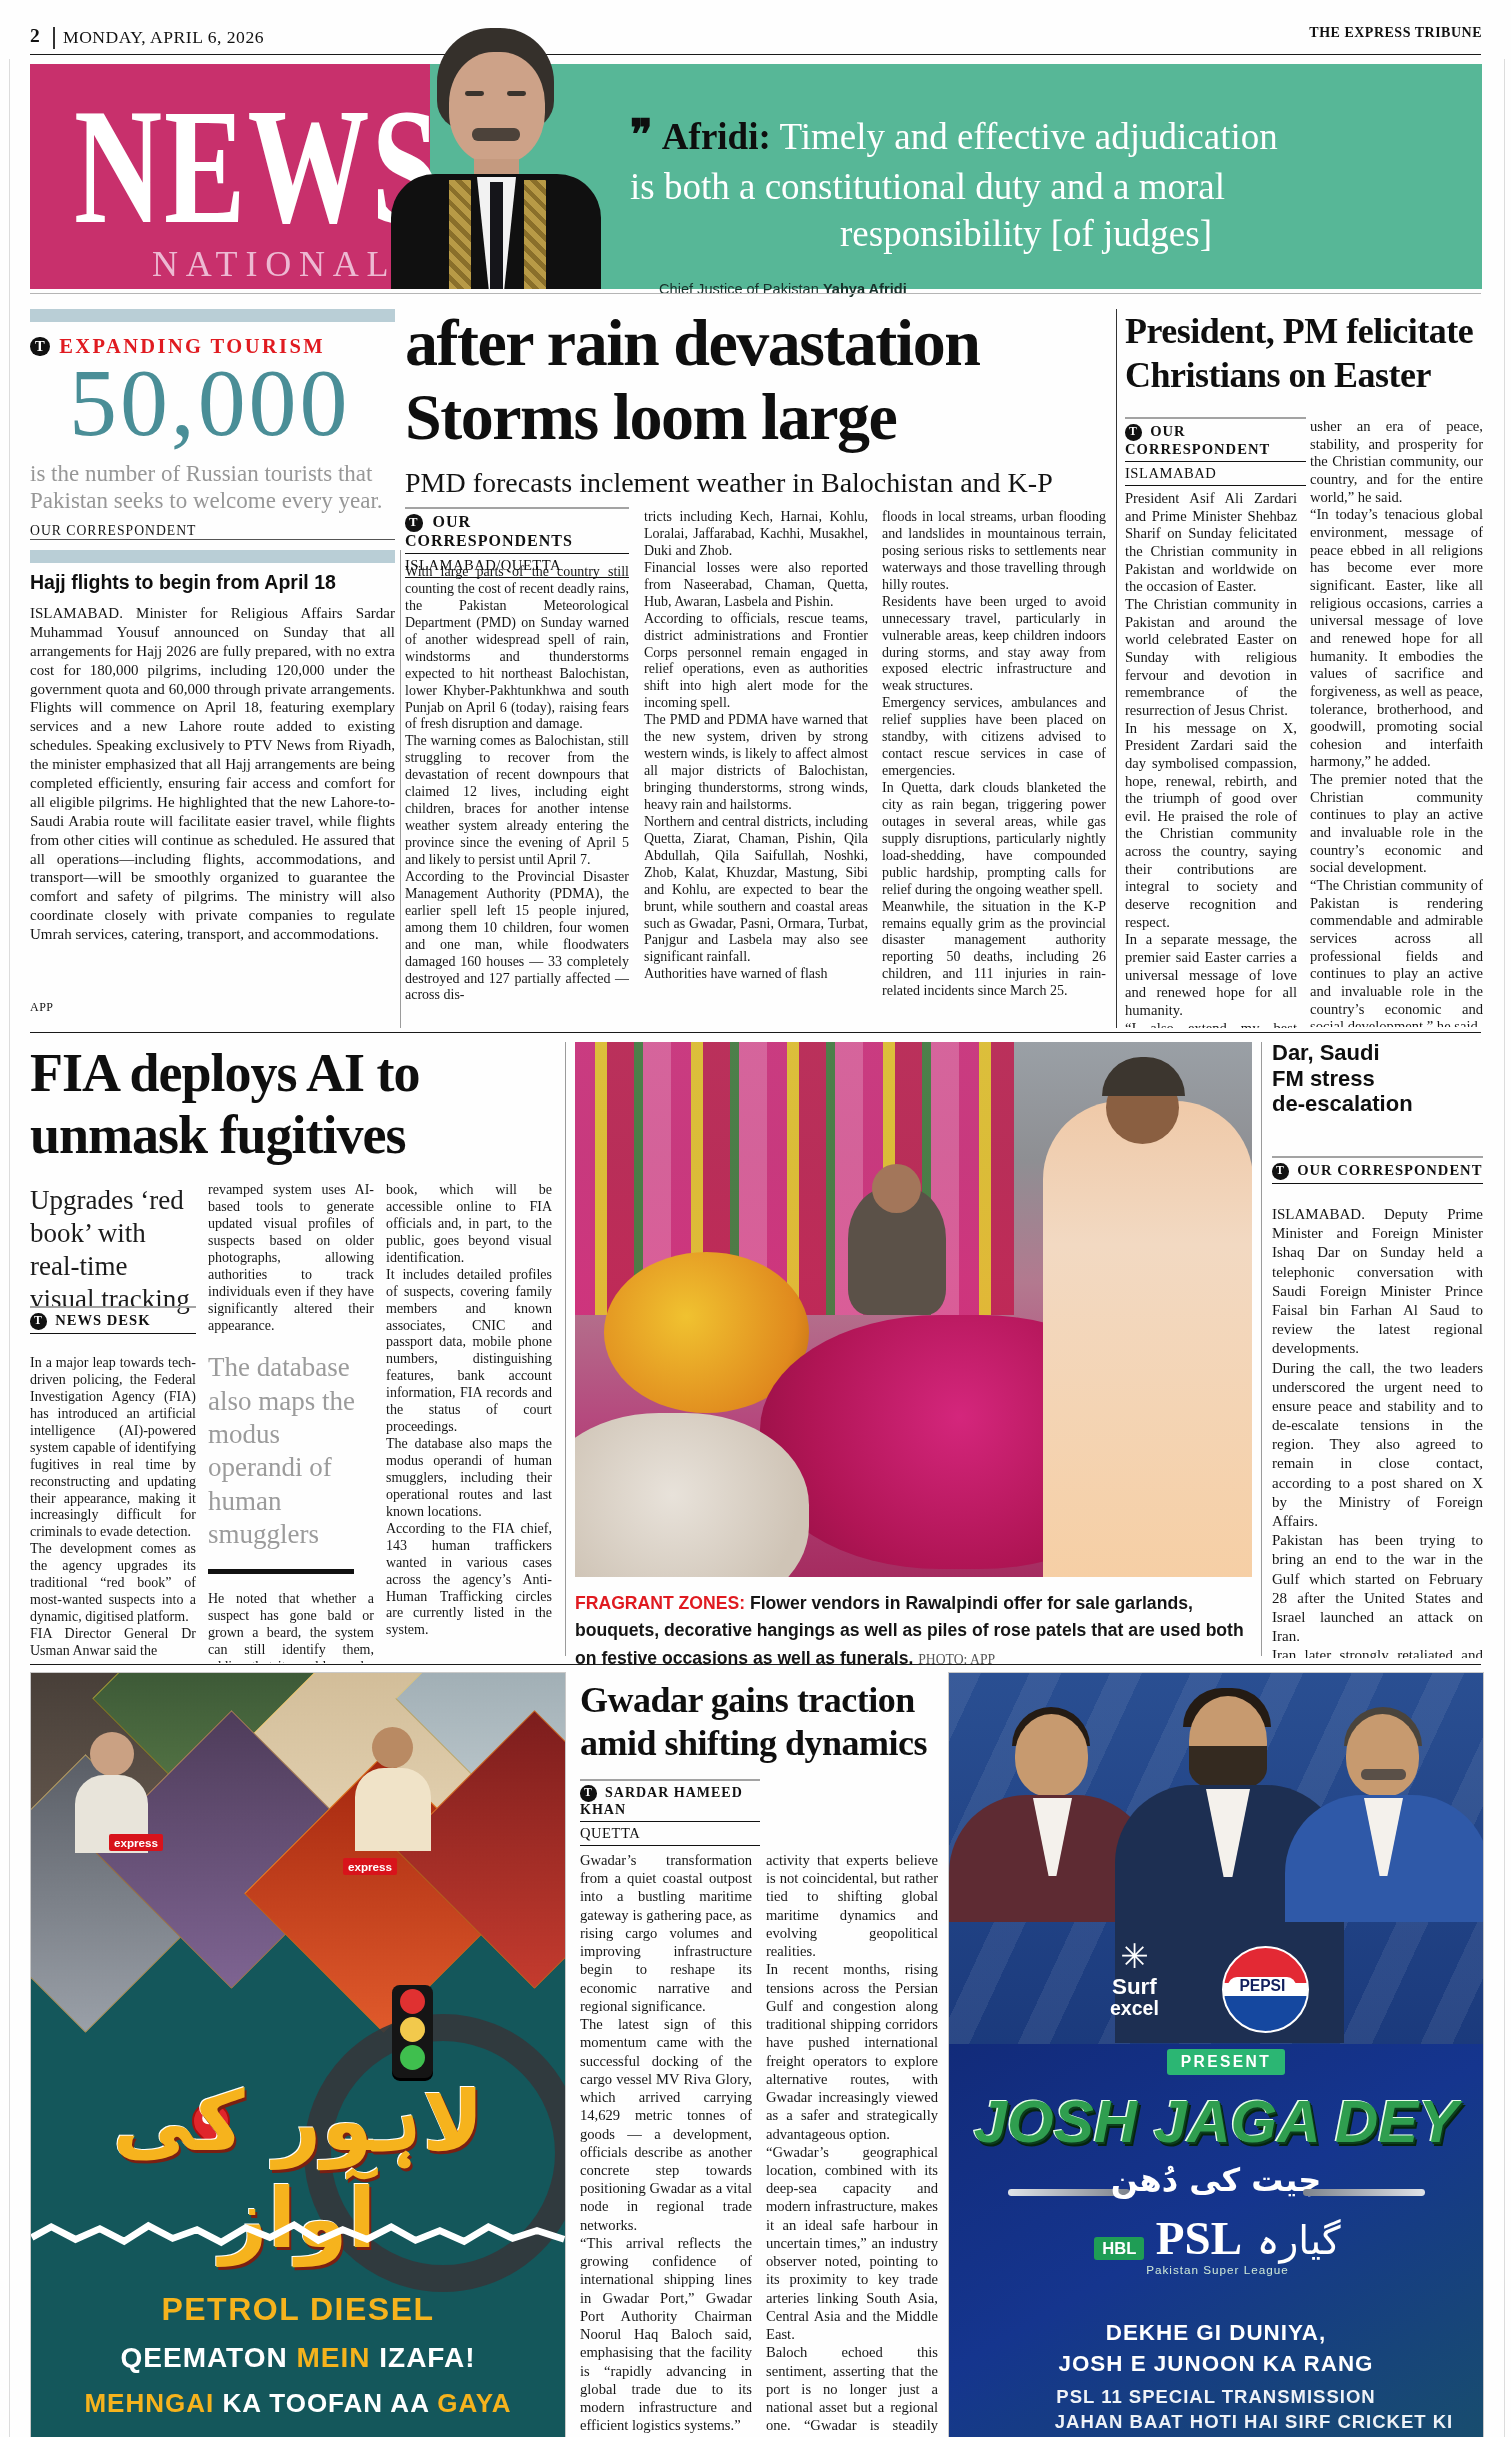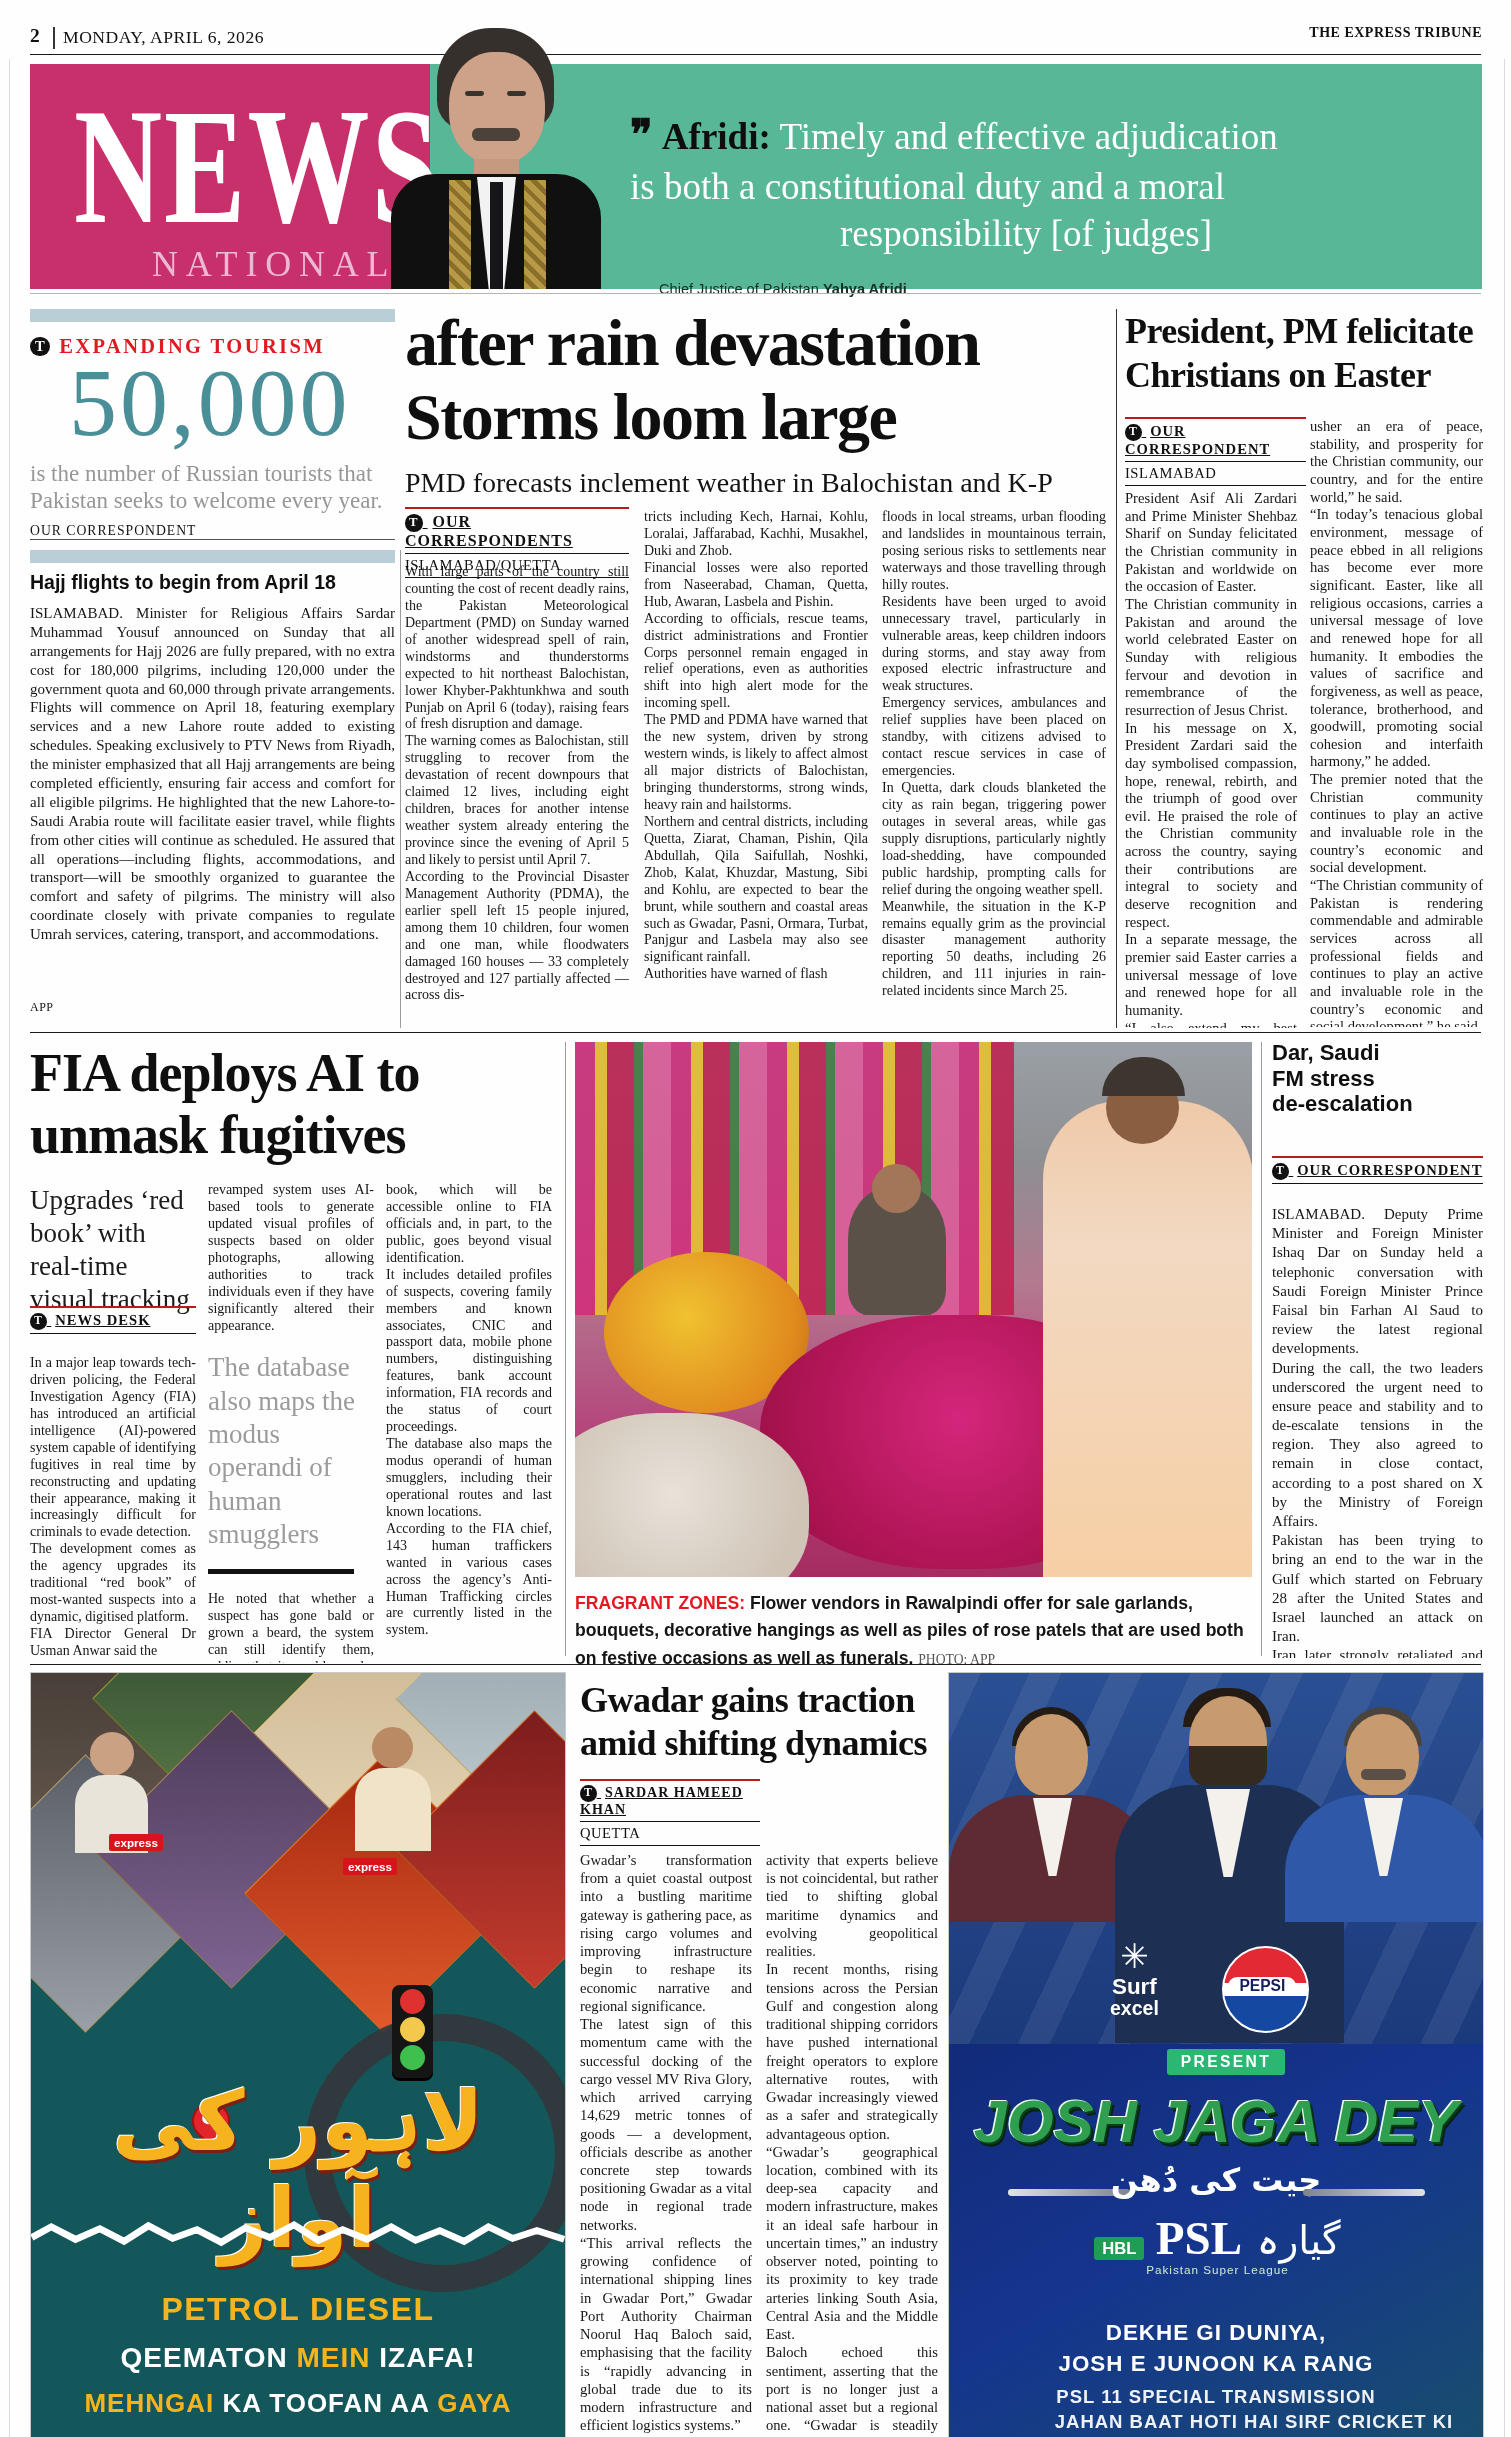--- a/index.html
+++ b/index.html
@@ -11,22 +11,22 @@
   .urdu{font-family:"DejaVu Sans",sans-serif;}
   .just{text-align:justify;}
   .pre{white-space:pre-line;}
   .body-col{font-size:14px;line-height:1.21;color:#161616;overflow:hidden;}
   .rule-h{background:#1a1a1a;height:1px;}
   .rule-v{background:#9b9b9b;width:1px;}
   .band{background:#b9ced6;height:12.7px;}
   .ticon{display:inline-block;width:19.5px;height:19.5px;border-radius:50%;background:#111;color:#fff;
          text-align:center;line-height:19.5px;font-size:14.6px;font-weight:bold;
          font-family:"Liberation Serif",serif;vertical-align:middle;}
-  .byline-label{border-top:2px solid #b91c1c;border-bottom:1px solid #111;padding:3.9px 0 2.9px 0;
-                font-weight:bold;font-size:16px;letter-spacing:1px;text-decoration:underline;}
+  .byline-label{border-top:2px solid #a3a3a3;border-bottom:1px solid #111;padding:3.9px 0 2.9px 0;
+                font-weight:bold;font-size:16px;letter-spacing:1px;}
   .dateline{border-bottom:1px solid #111;padding:2.9px 0;font-size:14.6px;letter-spacing:0.5px;}
   .headline{font-weight:bold;color:#0f0f0f;}
   .diamond{position:absolute;width:195px;height:195px;transform:rotate(45deg);
            border:1.5px solid rgba(246,179,29,.45);overflow:hidden;}
   .host-head{position:absolute;width:73px;height:83px;border-radius:50% 50% 46% 46%;background:#c79a6f;}
   .host-hair{position:absolute;width:78px;height:39px;border-radius:39px 39px 0 0;background:#241b14;}
   .host-suit{position:absolute;width:205px;height:127px;border-radius:78px 78px 0 0;}
 </style>
 </head>
 <body>

